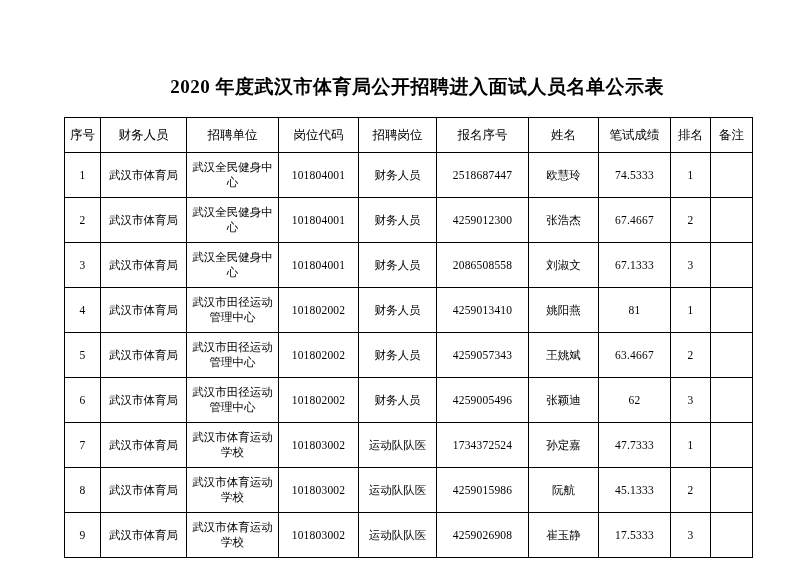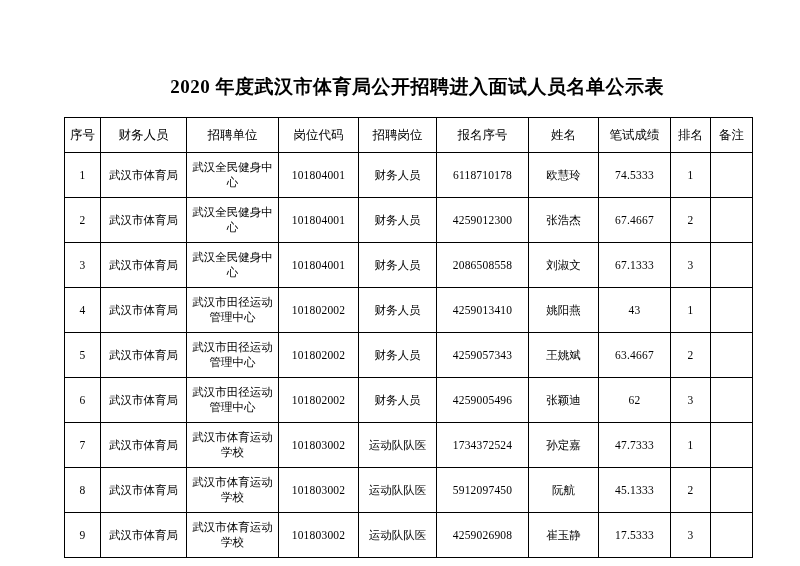--- a/index.html
+++ b/index.html
@@ -111,21 +111,21 @@
           <th>备注</th>
         </tr>
       </thead>
       <tbody>
         <tr>
           <td class="num">1</td>
           <td>武汉市体育局</td>
           <td>武汉全民健身中心</td>
           <td class="num">101804001</td>
           <td>财务人员</td>
-          <td class="num">6118710178</td>
+          <td class="num">2518687447</td>
           <td>欧慧玲</td>
           <td class="num">74.5333</td>
           <td class="num">1</td>
           <td></td>
         </tr>
         <tr>
           <td class="num">2</td>
           <td>武汉市体育局</td>
           <td>武汉全民健身中心</td>
           <td class="num">101804001</td>
@@ -149,21 +149,21 @@
           <td></td>
         </tr>
         <tr>
           <td class="num">4</td>
           <td>武汉市体育局</td>
           <td>武汉市田径运动管理中心</td>
           <td class="num">101802002</td>
           <td>财务人员</td>
           <td class="num">4259013410</td>
           <td>姚阳燕</td>
-          <td class="num">43</td>
+          <td class="num">81</td>
           <td class="num">1</td>
           <td></td>
         </tr>
         <tr>
           <td class="num">5</td>
           <td>武汉市体育局</td>
           <td>武汉市田径运动管理中心</td>
           <td class="num">101802002</td>
           <td>财务人员</td>
           <td class="num">4259057343</td>
@@ -195,21 +195,21 @@
           <td class="num">47.7333</td>
           <td class="num">1</td>
           <td></td>
         </tr>
         <tr>
           <td class="num">8</td>
           <td>武汉市体育局</td>
           <td>武汉市体育运动学校</td>
           <td class="num">101803002</td>
           <td>运动队队医</td>
-          <td class="num">5912097450</td>
+          <td class="num">4259015986</td>
           <td>阮航</td>
           <td class="num">45.1333</td>
           <td class="num">2</td>
           <td></td>
         </tr>
         <tr>
           <td class="num">9</td>
           <td>武汉市体育局</td>
           <td>武汉市体育运动学校</td>
           <td class="num">101803002</td>

